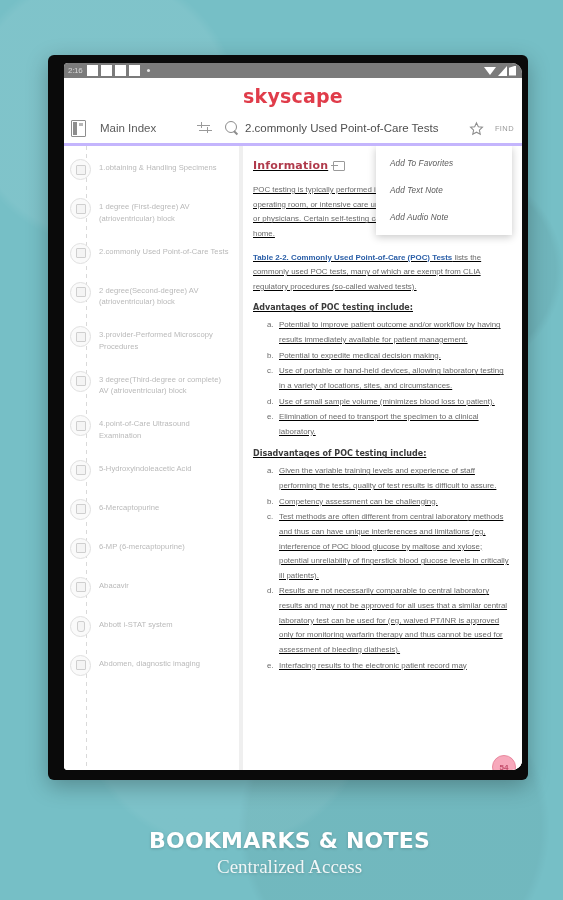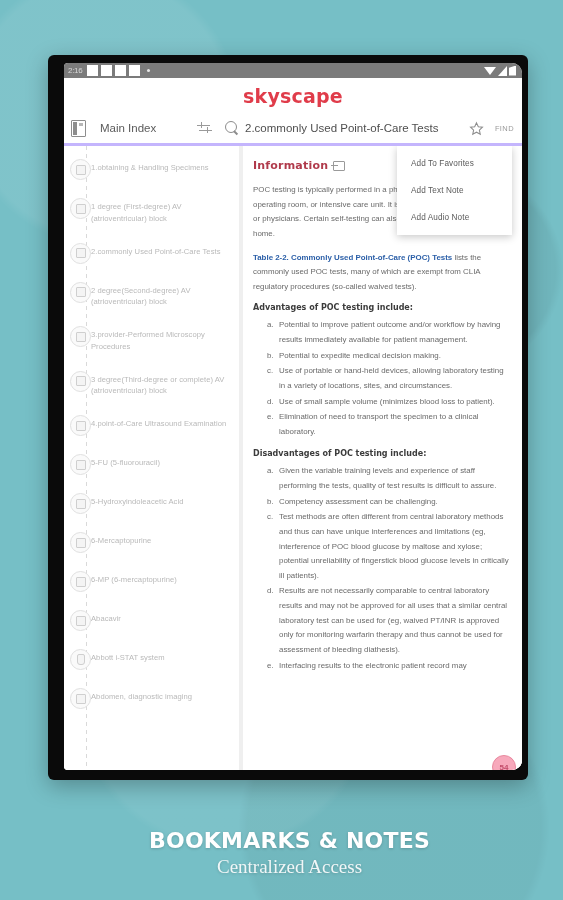--- a/index.html
+++ b/index.html
@@ -102,21 +102,21 @@
   
   .sidebar{
     width:175px; flex:0 0 175px; background:#fff;
     padding: 4px 6px 0 0; position:relative; overflow:hidden;
   }
   .timeline{
     position:absolute; left:22px; top:0; bottom:0; width:1px;
     background: repeating-linear-gradient(to bottom,#d9d9d9 0 4px, transparent 4px 8px);
   }
   .s-item{
-    display:flex; align-items:flex-start; 
+    display:flex; align-items:flex-start; gap:8px;
     padding: 9px 4px 9px 6px; position:relative;
   }
   .s-ico{
     width:21px;height:21px;flex:0 0 21px;border-radius:50%;
     border:1.5px solid #e0e0e0;background:#fafafa;
     display:flex;align-items:center;justify-content:center;position:relative;z-index:2;
   }
   .s-ico .gl{width:10px;height:10px;border:1.3px solid #cfcfcf;background:#f0f0f0;border-radius:1px;}
   .s-ico.doc .gl{border-radius:1px 1px 1px 1px;background:#f4f4f4;}
   .s-ico.flask .gl{width:8px;height:11px;border-radius:2px 2px 3px 3px;background:#f4f4f4;}
@@ -125,21 +125,21 @@
     padding-top:3px;
   }
 
   
   .content{
     flex:1; min-width:0; background:#efefef; padding-left:4px; position:relative;
     overflow:hidden;
   }
   .card{
     background:#fff; height:100%; padding:13px 12px 20px 10px;
-    overflow:hidden; position:relative;
+    overflow:hidden; position:relative;text-decoration:underline;
   }
   .sec-head{
     display:flex;align-items:center;gap:5px;margin-bottom:11px;
   }
   .sec-head h2{
     font-size:11px;color:#b03a4b;font-weight:700;letter-spacing:.2px;
     font-family:"DejaVu Sans",sans-serif;
   }
   .icon-collapse{
     width:12px;height:10px;border:1.2px solid #9a9a9a;border-radius:1px;position:relative;
@@ -162,23 +162,23 @@
   
   .fab{
     position:absolute; right:6px; bottom:-9px; width:24px;height:24px;border-radius:50%;
     background:#f7a8bb; border:1.5px solid #e8899f;
     display:flex;align-items:center;justify-content:center;
     color:#c34d6b;font-size:8px;font-weight:700;
   }
 
   
   .dropdown{
-    position:absolute; right:10px; top:0; width:115px;
+    position:absolute; right:10px; top:0; width:136px;
     background:#fff; box-shadow:0 2px 8px rgba(0,0,0,.22);
-    z-index:40; padding:4px 0;
+    z-index:40; padding:4px 0;font-style:italic;
   }
   .dd-item{
     padding:9px 0 9px 14px; font-size:8.2px;color:#5a5a5a;letter-spacing:.1px;
   }
 
   
   .caption{
     position:absolute; left:16px; right:0; bottom:22px; text-align:center;
     text-shadow: 0 1px 3px rgba(0,0,0,.18);
   }
@@ -287,26 +287,20 @@
             <div class="s-item">
               <span class="s-ico doc">
                 <i class="gl"></i>
               </span>
               <span class="s-label">4.point-of-Care Ultrasound Examination</span>
             </div>
             <div class="s-item">
               <span class="s-ico doc">
                 <i class="gl"></i>
               </span>
-              <span class="s-label">5-FU (5-fluorouracil)</span>
-            </div>
-            <div class="s-item">
-              <span class="s-ico doc">
-                <i class="gl"></i>
-              </span>
               <span class="s-label">5-Hydroxyindoleacetic Acid</span>
             </div>
             <div class="s-item">
               <span class="s-ico doc">
                 <i class="gl"></i>
               </span>
               <span class="s-label">6-Mercaptopurine</span>
             </div>
             <div class="s-item">
               <span class="s-ico doc">

